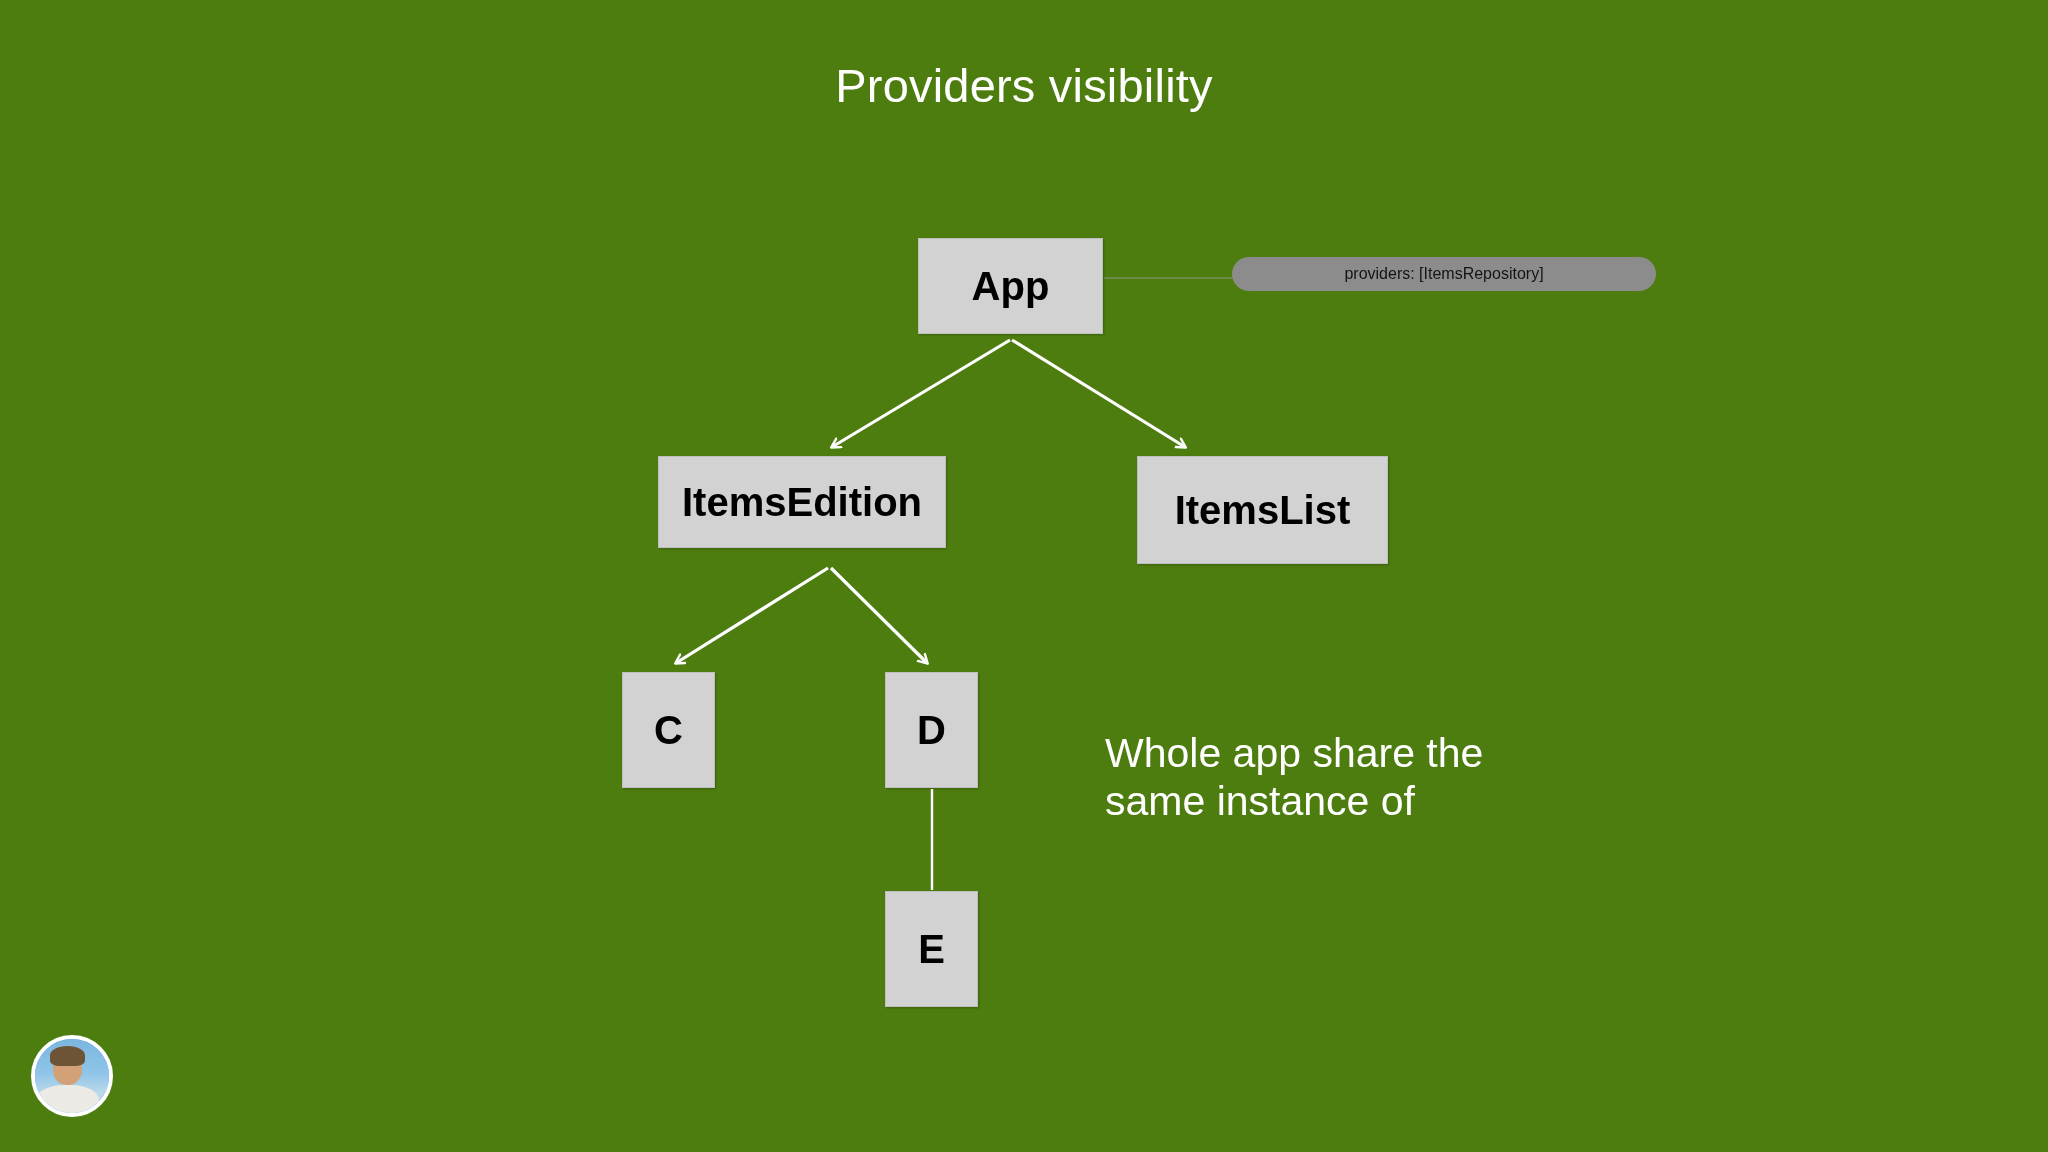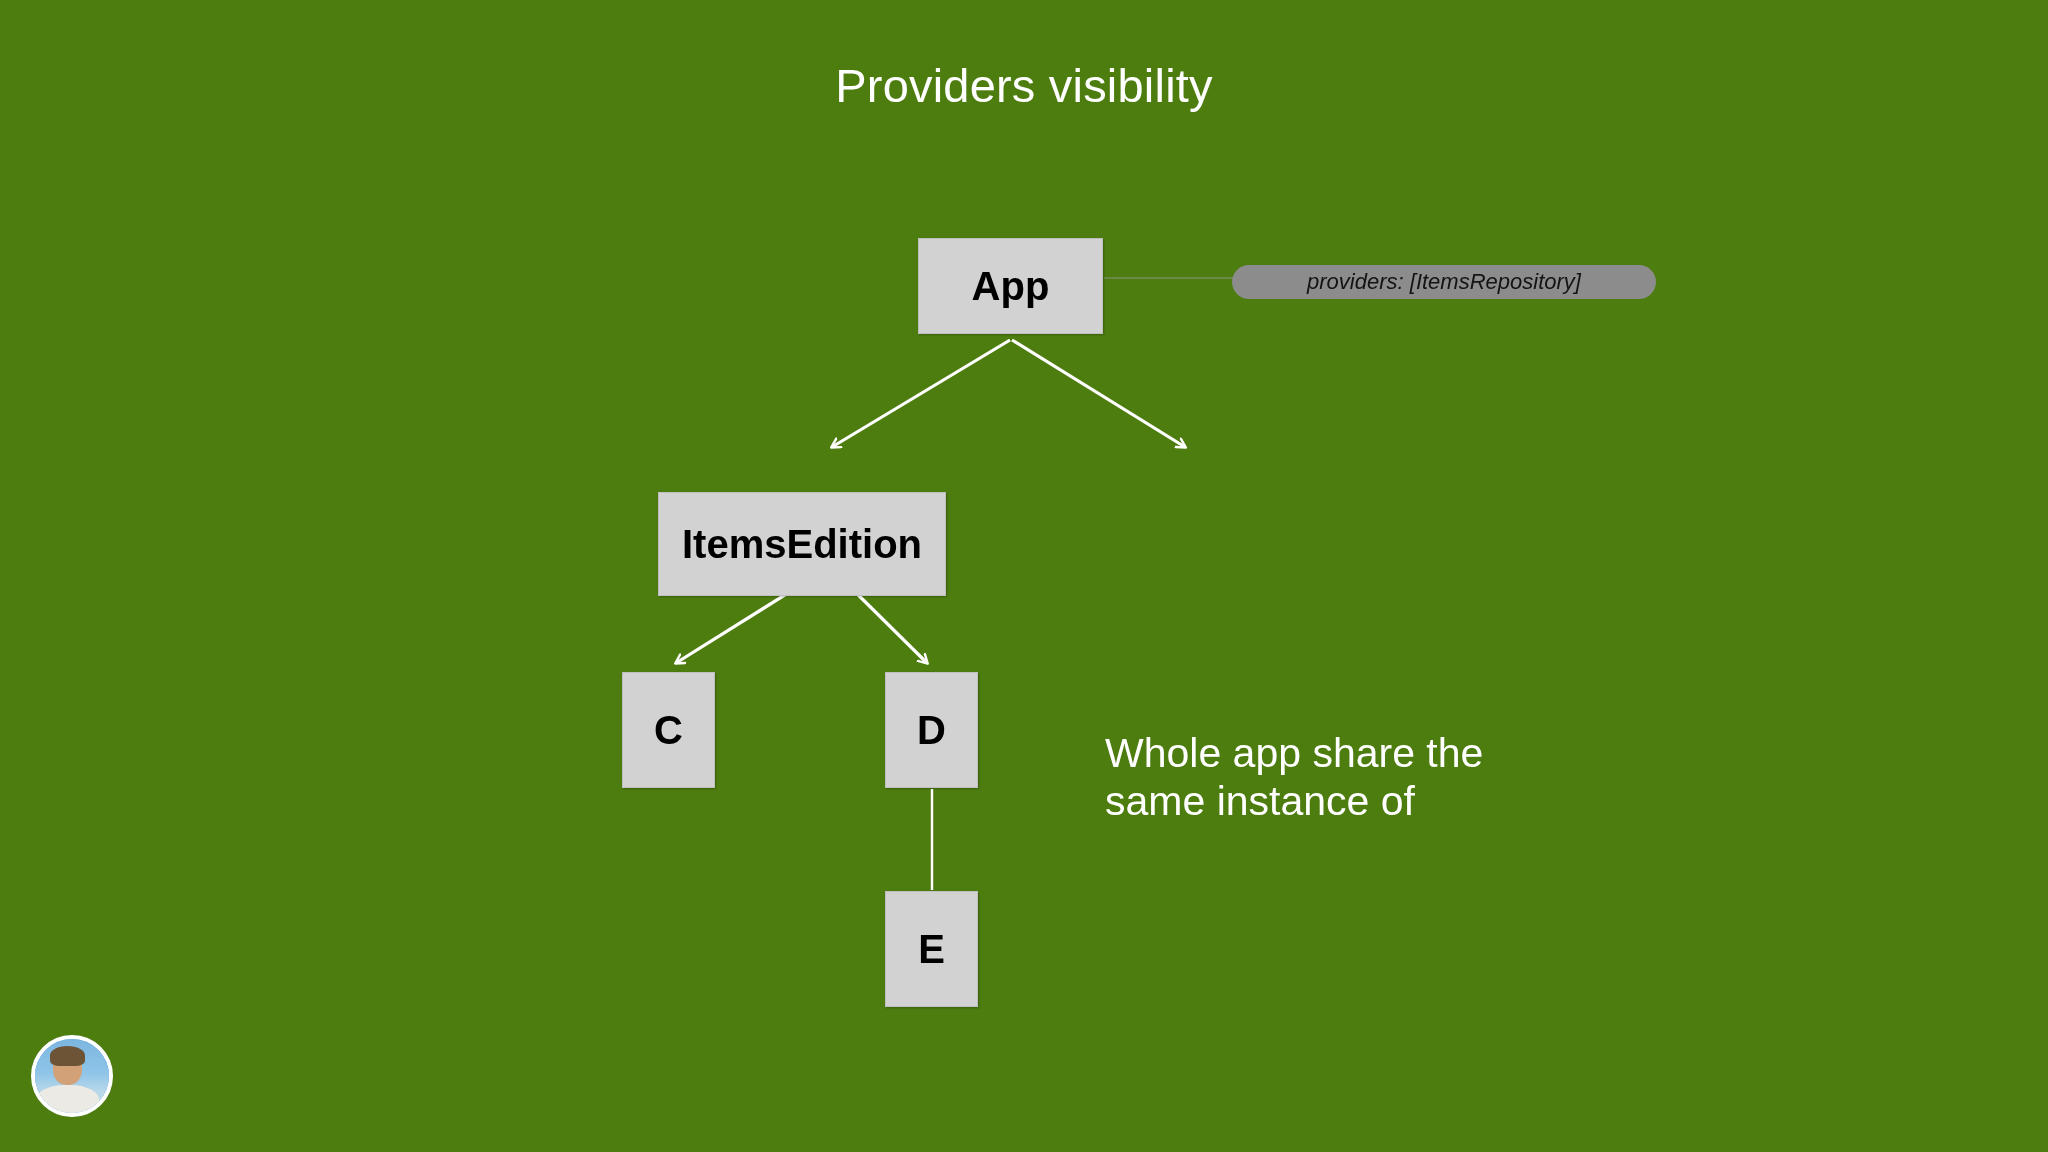--- a/index.html
+++ b/index.html
@@ -54,42 +54,41 @@
     color: #000000;
     display: flex;
     align-items: center;
     justify-content: center;
     font-size: 40px;
     font-weight: 700;
     line-height: 1;
     box-shadow: 1px 1px 2px rgba(0,0,0,0.22);
   }
   .node-app       { left: 918px;  top: 238px; width: 185px; height: 96px; }
-  .node-ie        { left: 658px;  top: 456px; width: 288px; height: 104px; margin-top: 36px; }
+  .node-ie        { left: 658px;  top: 456px; width: 288px; height: 92px; }
   .node-il        { left: 1137px; top: 456px; width: 251px; height: 108px; }
   .node-c         { left: 622px;  top: 672px; width: 93px;  height: 116px; }
   .node-d         { left: 885px;  top: 672px; width: 93px;  height: 116px; }
   .node-e         { left: 885px;  top: 891px; width: 93px;  height: 116px; }
 
   
   #providers-pill {
     position: absolute;
     left: 1232px;
-    top: 265px;
+    top: 257px;
     width: 424px;
     height: 34px;
     background: #8c8c8c;
     border-radius: 17px;
     display: flex;
     align-items: center;
     justify-content: center;
     color: #141414;
-    font-size: 22px;
+    font-size: 16px;
     white-space: nowrap;
-    font-style: italic;
   }
 
   
   #note {
     position: absolute;
     left: 1105px;
     top: 730px;
     width: 610px;
     text-align: left;
     color: #ffffff;
@@ -173,20 +172,23 @@
   </svg>
 
   <div class="node node-app">
     <span>App</span>
   </div>
 
   <div class="node node-ie">
     <span>ItemsEdition</span>
   </div>
 
+  <div class="node node-il">
+    <span>ItemsList</span>
+  </div>
 
   <div class="node node-c">
     <span>C</span>
   </div>
 
   <div class="node node-d">
     <span>D</span>
   </div>
 
   <div class="node node-e">

